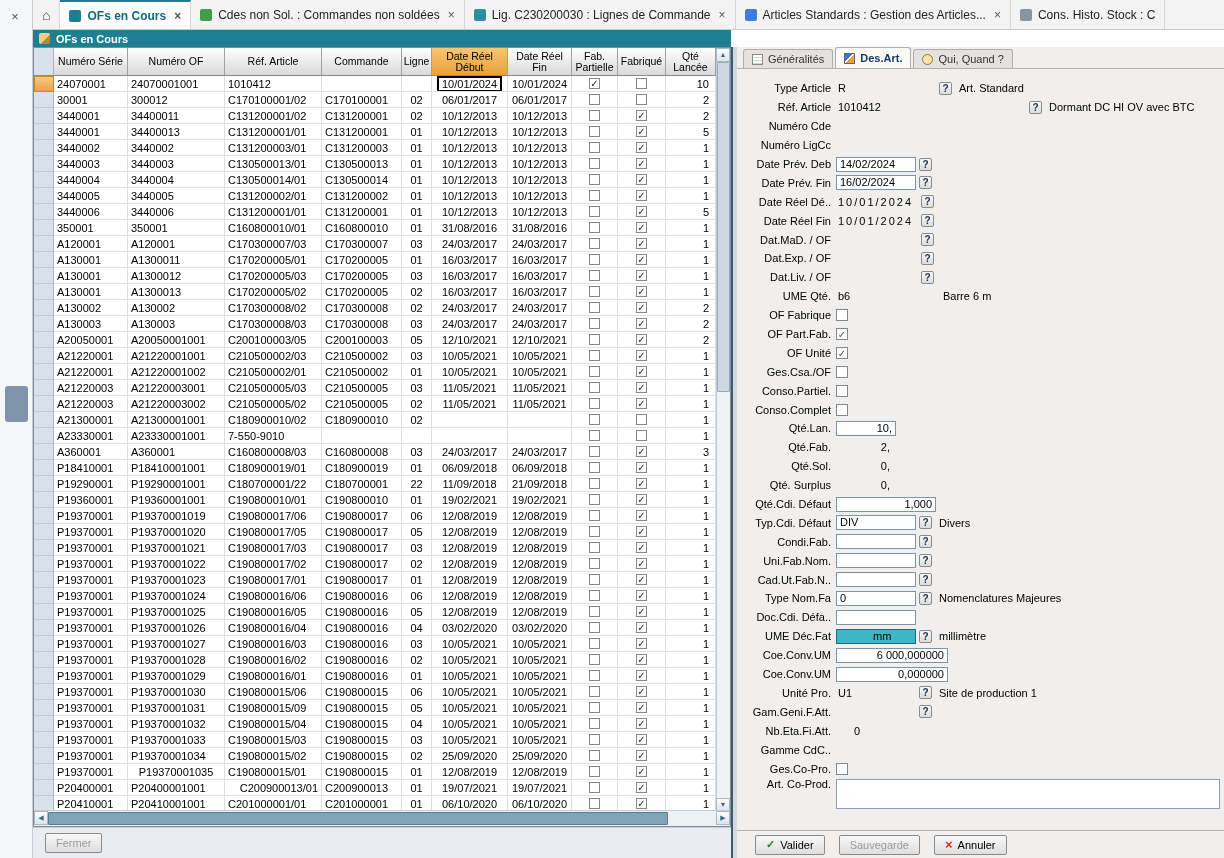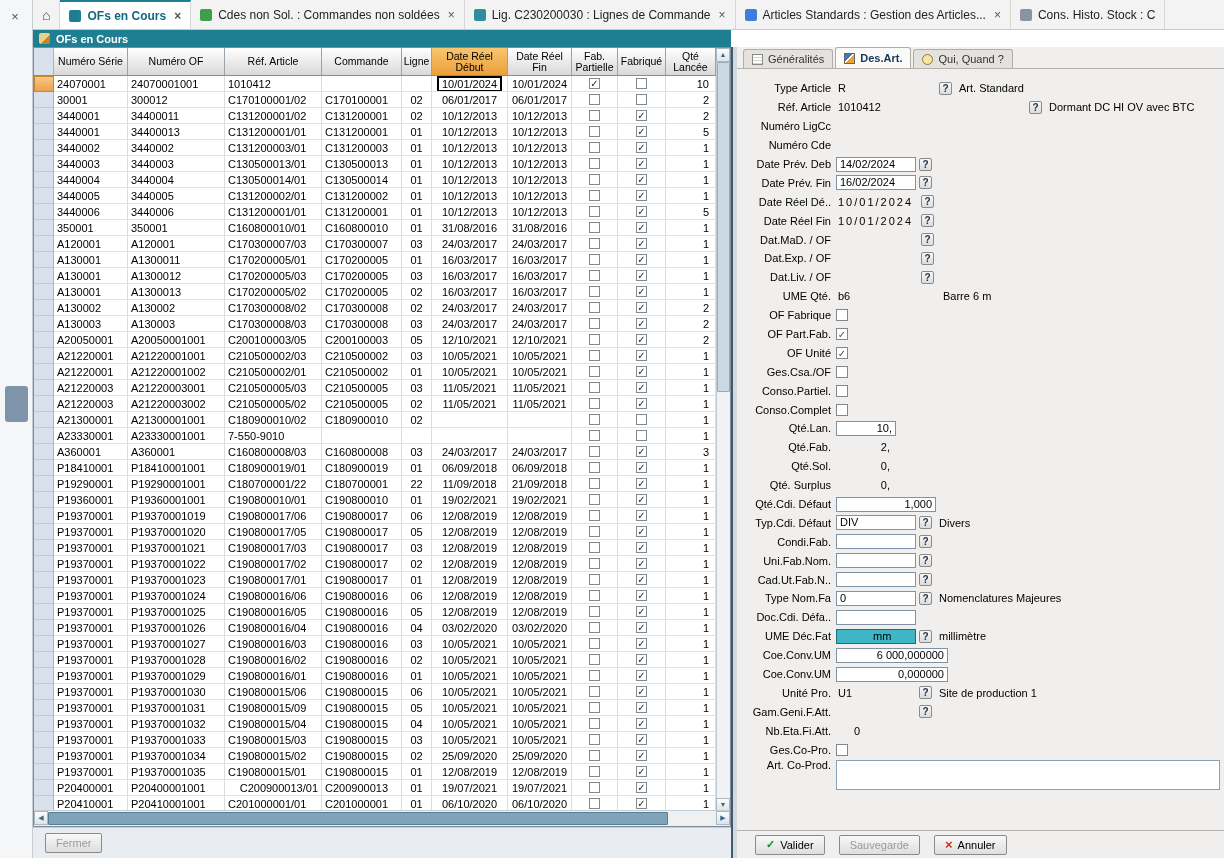--- a/index.html
+++ b/index.html
@@ -1593,21 +1593,21 @@
           </div>
           <div class="cell num" style="width: 50px;">
             <span>1</span>
           </div>
         </div>
         <div class="trow">
           <div class="cell sel" style="width: 20px;"></div>
           <div class="cell" style="width: 74px;">
             <span>P19370001</span>
           </div>
-          <div class="cell" style="width: 97px;">
+          <div class="cell" style="width: 97px; justify-content: center;">
             <span>P19370001035</span>
           </div>
           <div class="cell" style="width: 97px;">
             <span>C190800015/01</span>
           </div>
           <div class="cell" style="width: 80px;">
             <span>C190800015</span>
           </div>
           <div class="cell ctr" style="width: 30px;">
             <span>01</span>
@@ -1738,24 +1738,24 @@
           <span class="qbtn">?</span>
           <span class="fnote">Art. Standard</span>
         </div>
         <div class="frow">
           <span class="flabel">Réf. Article</span>
           <span class="fplain" style="width: 190px;">1010412</span>
           <span class="qbtn">?</span>
           <span class="fnote">Dormant DC HI OV avec BTC</span>
         </div>
         <div class="frow">
+          <span class="flabel">Numéro Cde</span>
+        </div>
+        <div class="frow">
           <span class="flabel">Numéro LigCc</span>
-        </div>
-        <div class="frow">
-          <span class="flabel">Numéro Cde</span>
         </div>
         <div class="frow">
           <span class="flabel">Date Prév. Deb</span>
           <span class="fbox" style="width: 80px;">14/02/2024</span>
           <span class="qbtn">?</span>
         </div>
         <div class="frow">
           <span class="flabel">Date Prév. Fin</span>
           <span class="fbox" style="width: 80px;">16/02/2024</span>
           <span class="qbtn">?</span>
@@ -1886,20 +1886,23 @@
           <span class="fnote">Site de production 1</span>
         </div>
         <div class="frow">
           <span class="flabel">Gam.Geni.F.Att.</span>
           <span class="fplain" style="width: 80px;"></span>
           <span class="qbtn">?</span>
         </div>
         <div class="frow">
           <span class="flabel">Nb.Eta.Fi.Att.</span>
           <span class="fplain r" style="width: 26px;">0</span>
+        </div>
+        <div class="frow">
+          <span class="flabel">Gamme CdC..</span>
         </div>
         <div class="frow">
           <span class="flabel">Ges.Co-Pro.</span>
           <span class="pcb"></span>
         </div>
         <div class="frow ta">
           <span class="flabel">Art. Co-Prod.</span>
           <span class="ftext"></span>
         </div>
       </div>

